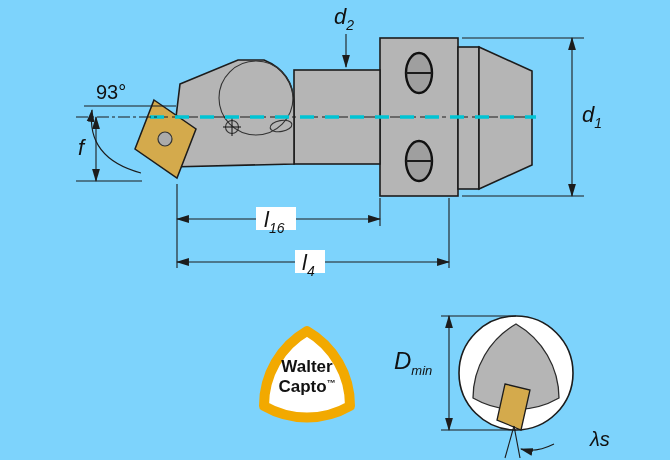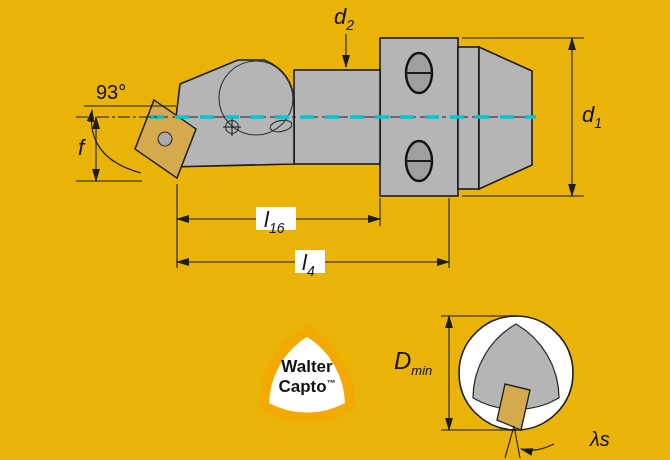--- a/index.html
+++ b/index.html
@@ -1,16 +1,16 @@
 <!DOCTYPE html>
 <html><head>
 <meta charset="utf-8">
 <style>
   html,body{margin:0;padding:0;background:#ffffff;}
-  .stage{position:relative;width:670px;height:460px;background:#eab308;overflow:hidden;}
+  .stage{position:relative;width:670px;height:460px;background:#7dd3fc;overflow:hidden;}
   svg{display:block;}
   text{font-family:"Liberation Sans",sans-serif;fill:#111;}
   .dim{font-style:italic;font-size:22px;}
   .sub{font-size:14px;font-style:italic;}
   .deg{font-size:20px;}
   .logo-txt{font-size:17px;font-weight:bold;}
   .tm{font-size:9px;font-weight:bold;}
   .ln{stroke:#1c1c1c;fill:none;}
   .thin{stroke-width:1.1;}
   .shape{stroke:#1c1c1c;stroke-width:1.6;}

